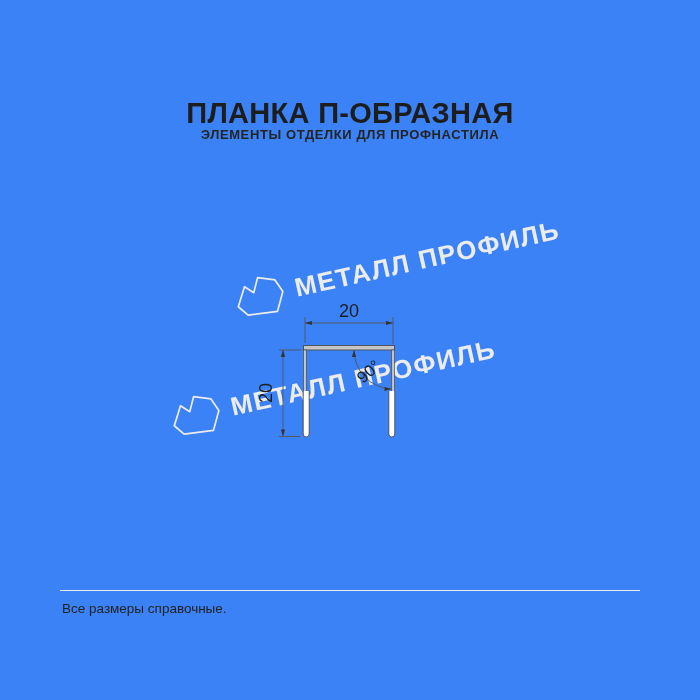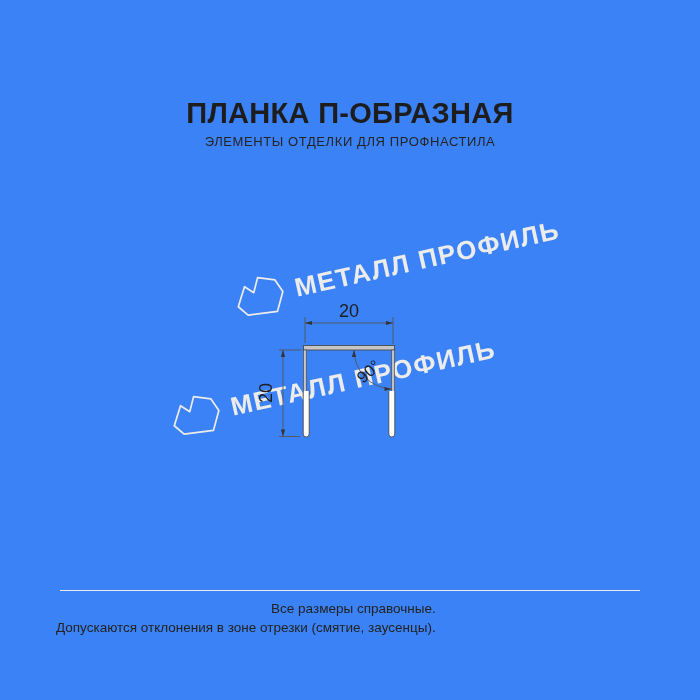--- a/index.html
+++ b/index.html
@@ -9,21 +9,21 @@
     font-family:"Liberation Sans", sans-serif; overflow:hidden;
   }
 
   
   .header { position:absolute; top:99px; left:0; right:0; text-align:center; }
   .title {
     font-size:29px; font-weight:bold; color:#1d1d1d; line-height:28px;
     letter-spacing:0.3px;
   }
   .subtitle {
-    margin-top:7px; font-size:13px; font-weight:normal; color:#242424;
+    margin-top:0; font-size:13px; font-weight:bold; color:#242424;
     letter-spacing:0.6px;
   }
 
   
   .wm {
     position:absolute; display:flex; align-items:center; gap:10px;
     color:#ececec; transform:rotate(-12.5deg); white-space:nowrap;
     pointer-events:none;
   }
   .wm-text { font-size:26px; font-weight:bold; letter-spacing:1.5px; }
@@ -34,22 +34,22 @@
   
   .drawing { position:absolute; left:250px; top:295px; }
   .drawing text { font-family:"Liberation Sans", sans-serif; fill:#1e1e1e; }
 
   
   .divider {
     position:absolute; left:60px; top:590px; width:580px; height:1px;
     background:#ececec;
   }
   .footer {
-    position:absolute; left:56px; top:600px; font-size:13.5px;
-    color:#222222; line-height:18.5px;text-align:right;
+    position:absolute; left:62px; top:600px; font-size:13.5px;
+    color:#222222; line-height:18.5px;
   }
 </style>
 </head>
 <body>
 
 <div class="page">
 
   <div class="header">
     <div class="title">ПЛАНКА П-ОБРАЗНАЯ</div>
     <div class="subtitle">ЭЛЕМЕНТЫ ОТДЕЛКИ ДЛЯ ПРОФНАСТИЛА</div>
@@ -99,16 +99,15 @@
 
     <path d="M 354 350.5 A 39 39 0 0 0 391.5 389" fill="none" stroke="#555" stroke-width="0.9"></path>
     <polygon points="354,350 351.9,357 356.1,357" fill="#333"></polygon>
     <polygon points="391.5,389 384.5,386.9 384.5,391.1" fill="#333"></polygon>
     <text x="369" y="377" text-anchor="middle" font-size="16.5" transform="rotate(-42 369 372)">90°</text>
   </svg>
 
   <div class="divider"></div>
   <div class="footer">
     <div>Все размеры справочные.</div>
-    <div>Допускаются отклонения в зоне отрезки (смятие, заусенцы).</div>
   </div>
 
 </div>
 
 </body></html>

